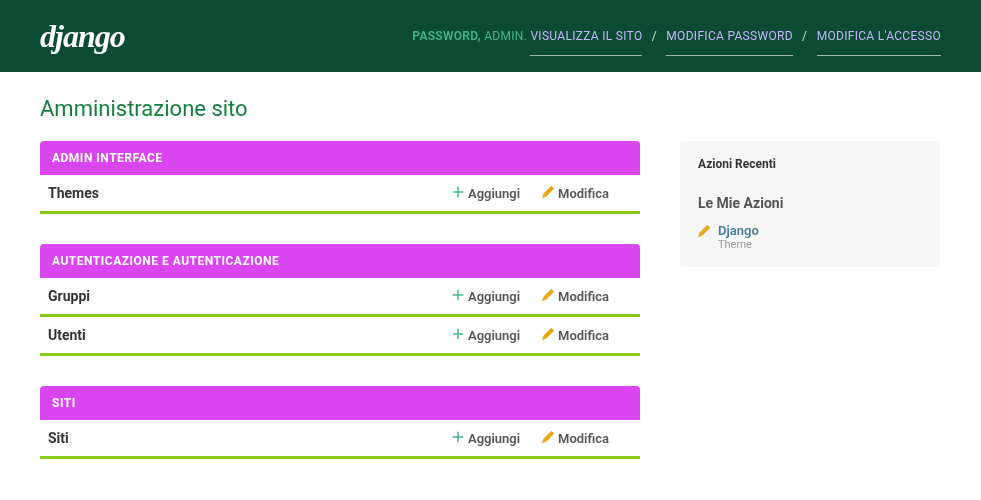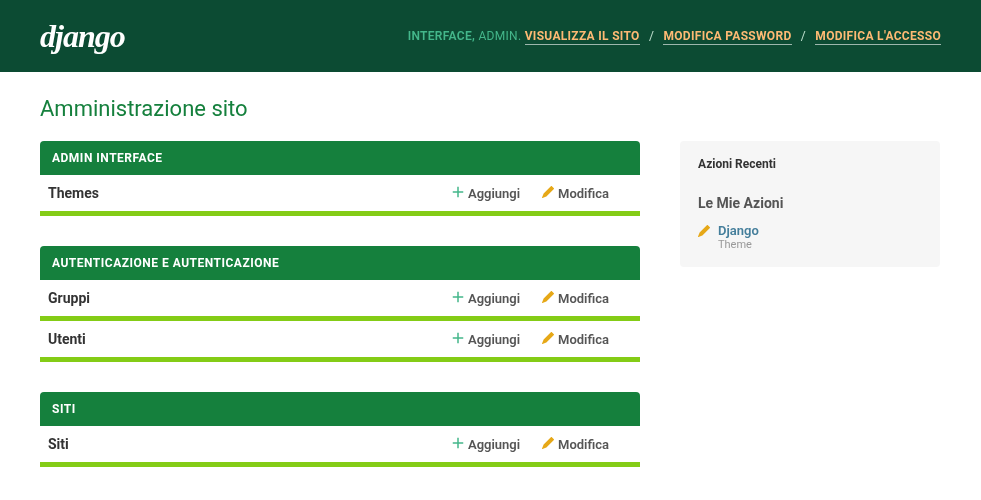--- a/index.html
+++ b/index.html
@@ -27,24 +27,23 @@
     color: #fff;
   }
   .user-links {
     font-size: 12px;
     letter-spacing: 0.3px;
   }
   .user-links .welcome { color: #44B78B; font-weight: 600; }
   .user-links .admin { color: #44B78B; font-weight: 400; }
   .user-links .sep { color: #bfe0cf; margin: 0 6px; }
   .user-links a {
-    color: #fdba74; text-decoration: none;
+    color: #c4b5fd; text-decoration: none;
     border-bottom: 1px solid rgba(255,255,255,0.6);
-    padding-bottom: 1px;
-    font-weight: bold;
+    padding-bottom: 12px;
   }
   .content {
     padding: 24px 40px;
   }
   h1.page-title {
     font-size: 22px;
     font-weight: 400;
     color: #15803d;
     margin-bottom: 20px;
   }
@@ -53,32 +52,32 @@
     gap: 40px;
     align-items: flex-start;
   }
   .main { flex: 0 0 600px; }
   .side { flex: 0 0 260px; }
 
   .module {
     margin-bottom: 30px;
   }
   .module-header {
-    background: #15803d;
+    background: #d946ef;
     color: #fff;
     font-size: 12px;
     font-weight: 700;
     letter-spacing: 0.5px;
     padding: 10px 12px;
     border-radius: 4px 4px 0 0;
   }
   .row {
     display: flex;
     align-items: flex-end;
-    border-bottom: 5px solid #84cc16;
+    border-bottom: 3px solid #84cc16;
     padding: 10px 8px;
     font-size: 14px;
   }
   .row .model {
     flex: 1;
     font-weight: 700;
     color: #333;
   }
   .row .action {
     width: 90px;
@@ -120,21 +119,21 @@
   .recent-item .rlink { color: #447e9b; font-weight: 600; }
   .recent-item .rtype { color: #999; font-size: 11px; display: block; }
   .dot { color: #44B78B; }
 </style>
 </head>
 <body>
 
 <div class="header">
   <div class="logo">django</div>
   <div class="user-links">
-    <span class="welcome">INTERFACE,</span>
+    <span class="welcome">PASSWORD,</span>
     <span class="admin">ADMIN</span><span class="dot">.</span>
     <a href="#">VISUALIZZA IL SITO</a>
     <span class="sep">/</span>
     <a href="#">MODIFICA PASSWORD</a>
     <span class="sep">/</span>
     <a href="#">MODIFICA L'ACCESSO</a>
   </div>
 </div>
 
 <div class="content">

